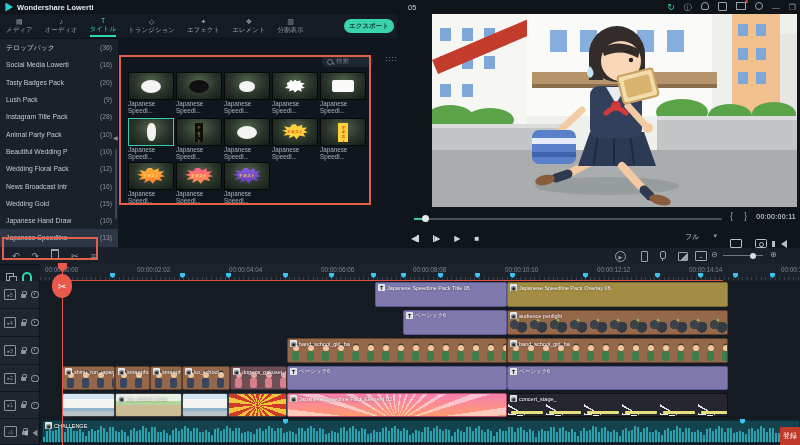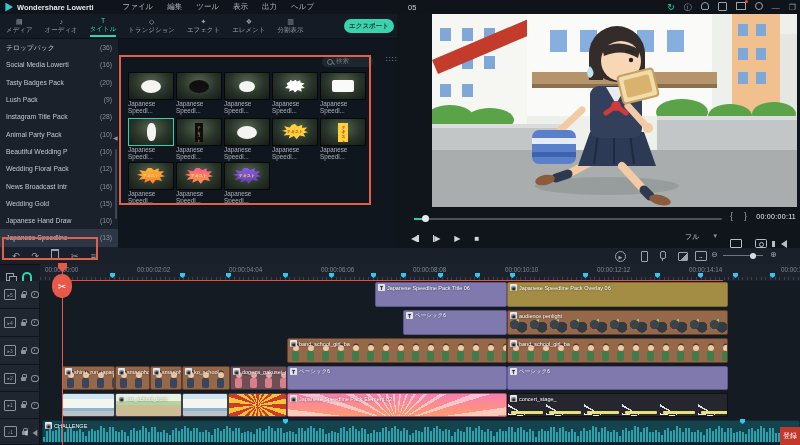--- a/index.html
+++ b/index.html
@@ -144,28 +144,20 @@
   #playhead-scissors{position:absolute;left:52px;top:26px;width:20px;height:24px;background:#e8584b;border-radius:50%/45%;z-index:21;display:flex;align-items:center;justify-content:center;color:#fff;font-size:10px;}
   #register-badge{position:absolute;right:0;bottom:0;width:20px;height:18px;background:#c0392b;color:#fff;font-size:7px;display:flex;align-items:center;justify-content:center;z-index:22;}
   .amark{position:absolute;width:5px;height:5px;background:#35c5f0;clip-path:polygon(0 0,100% 0,100% 60%,50% 100%,0 60%);z-index:6;}
 </style>
 </head>
 <body>
 
 <div id="topbar" class="abs">
   <span id="logo-play"></span>
   <span id="logo-text">Wondershare Lowerti</span>
-  <span id="menu-row" style="display:flex;">
-      <span class="menu-item">ファイル</span>
-      <span class="menu-item">編集</span>
-      <span class="menu-item">ツール</span>
-      <span class="menu-item">表示</span>
-      <span class="menu-item">出力</span>
-      <span class="menu-item">ヘルプ</span>
-    </span>
   <span id="preview-tab-label">05</span>
   <span id="topbar-icons">
     <span id="sync-icon">↻</span>
     <span>ⓘ</span>
     <span class="dotwrap"><span style="display:inline-block;width:6px;height:6px;border:1px solid #99a2ad;border-radius:50% 50% 2px 2px;"></span></span>
     <span><span style="display:inline-block;width:7px;height:7px;border:1px solid #99a2ad;border-radius:1px;"></span></span>
     <span class="dotwrap"><span style="display:inline-block;width:8px;height:6px;border:1px solid #99a2ad;"></span><span class="reddot"></span></span>
     <span><span style="display:inline-block;width:6px;height:6px;border:1px solid #99a2ad;border-radius:50%;"></span></span>
     <span>—</span>
     <span>❐</span>

